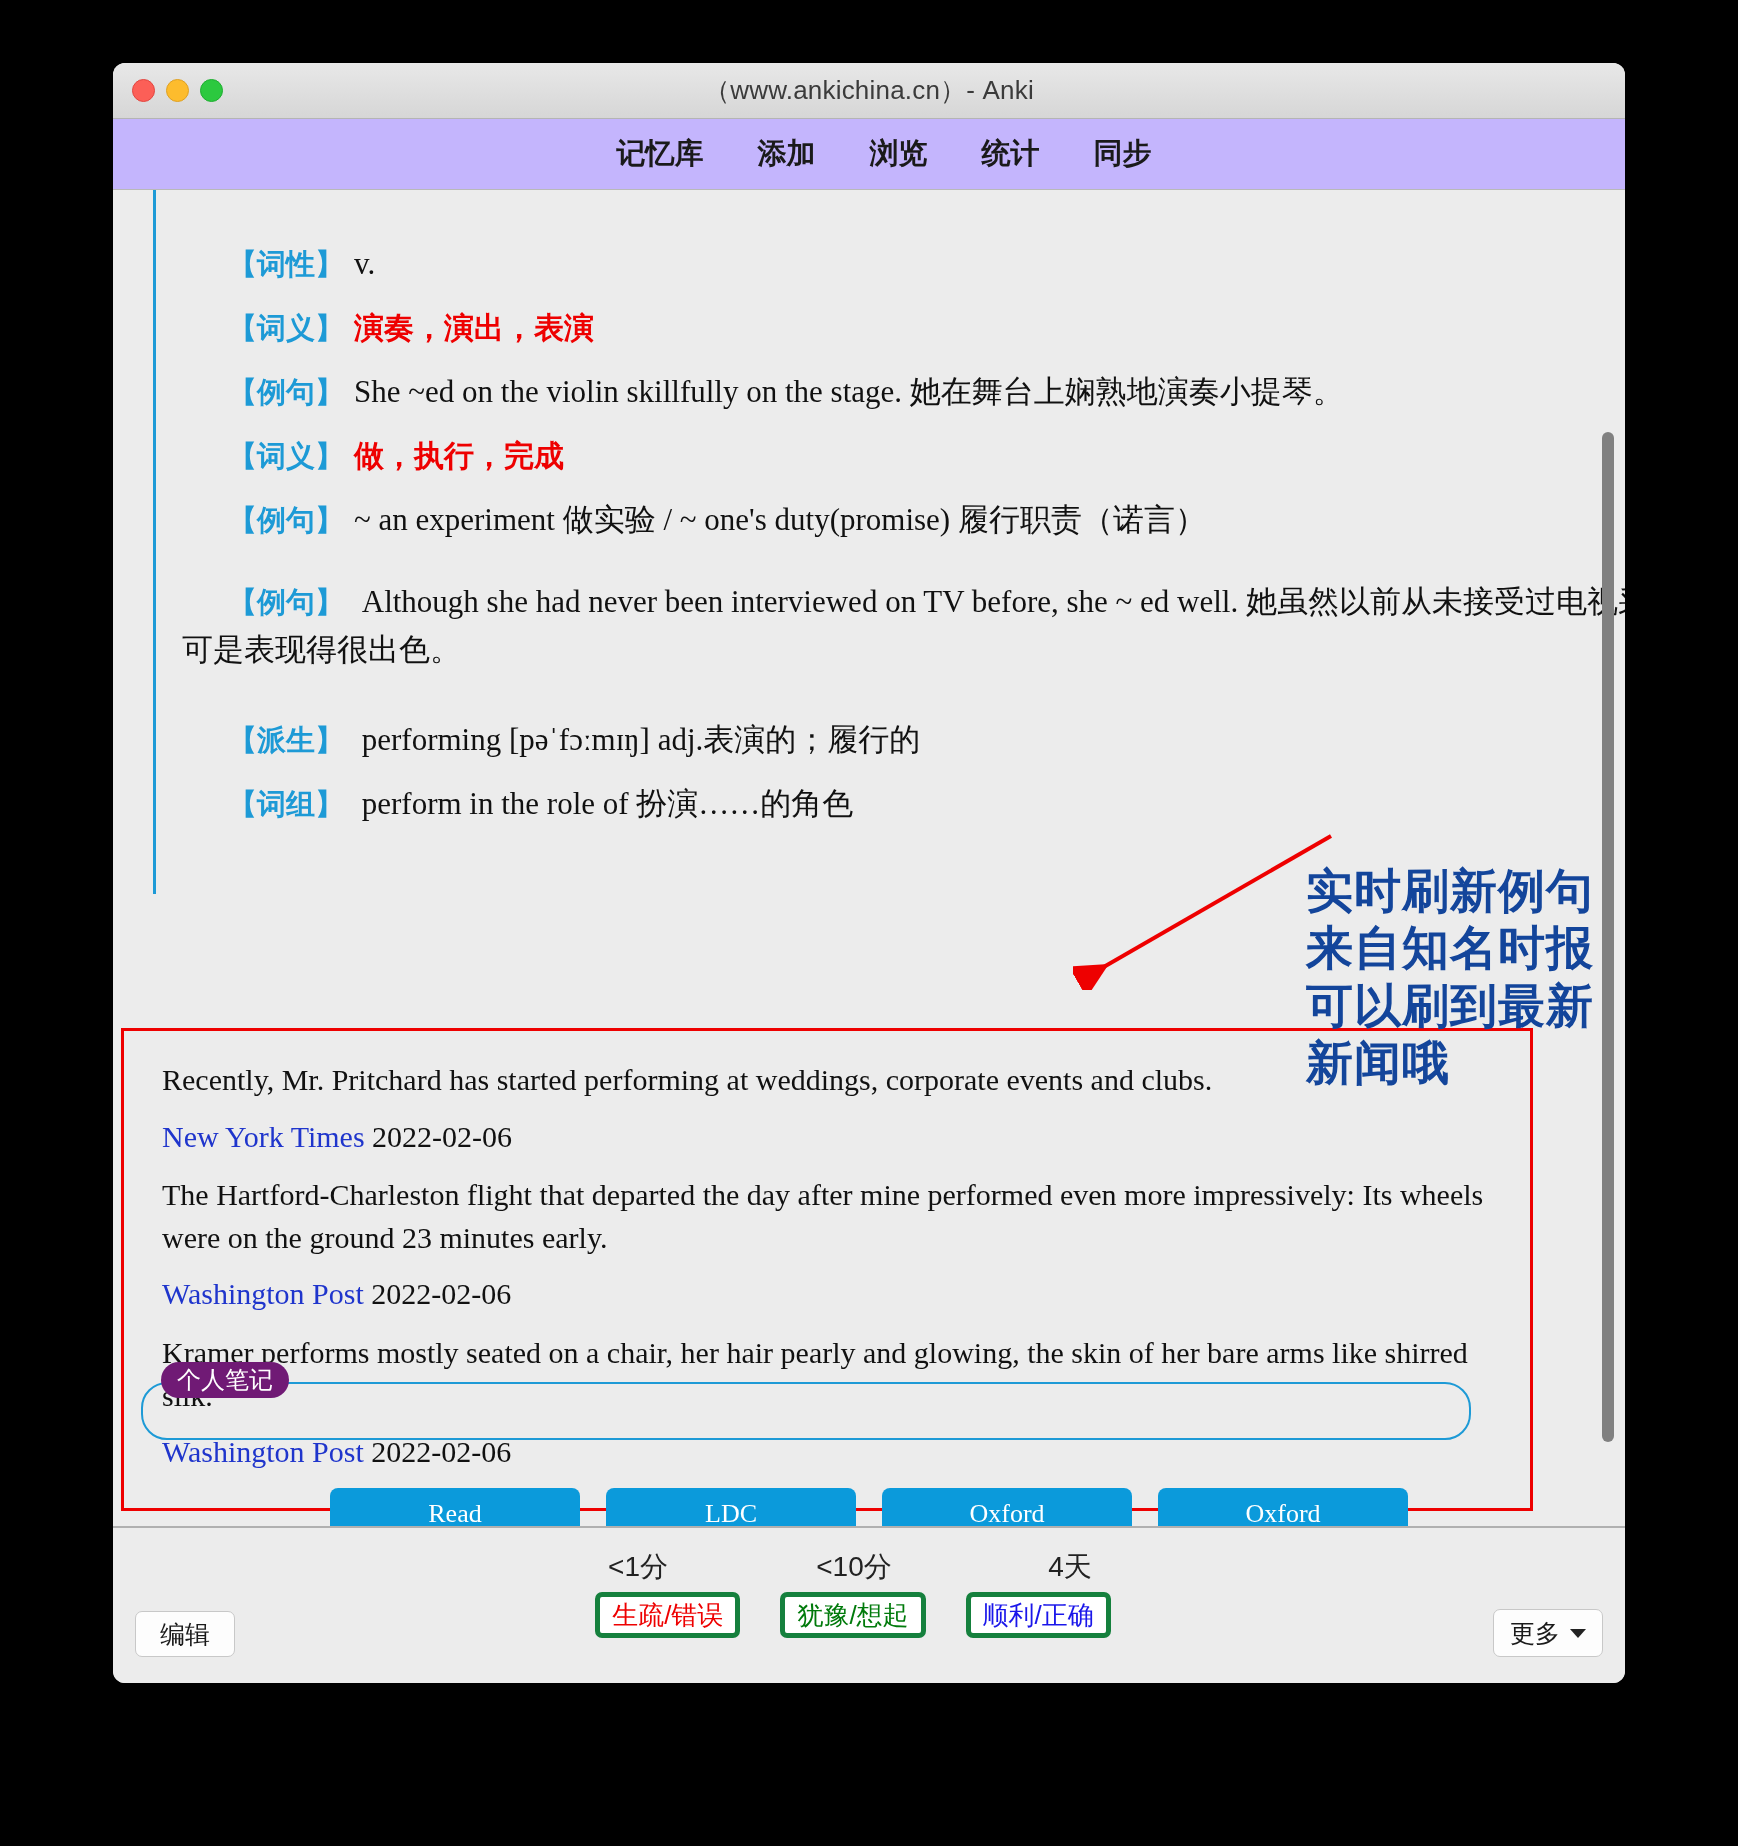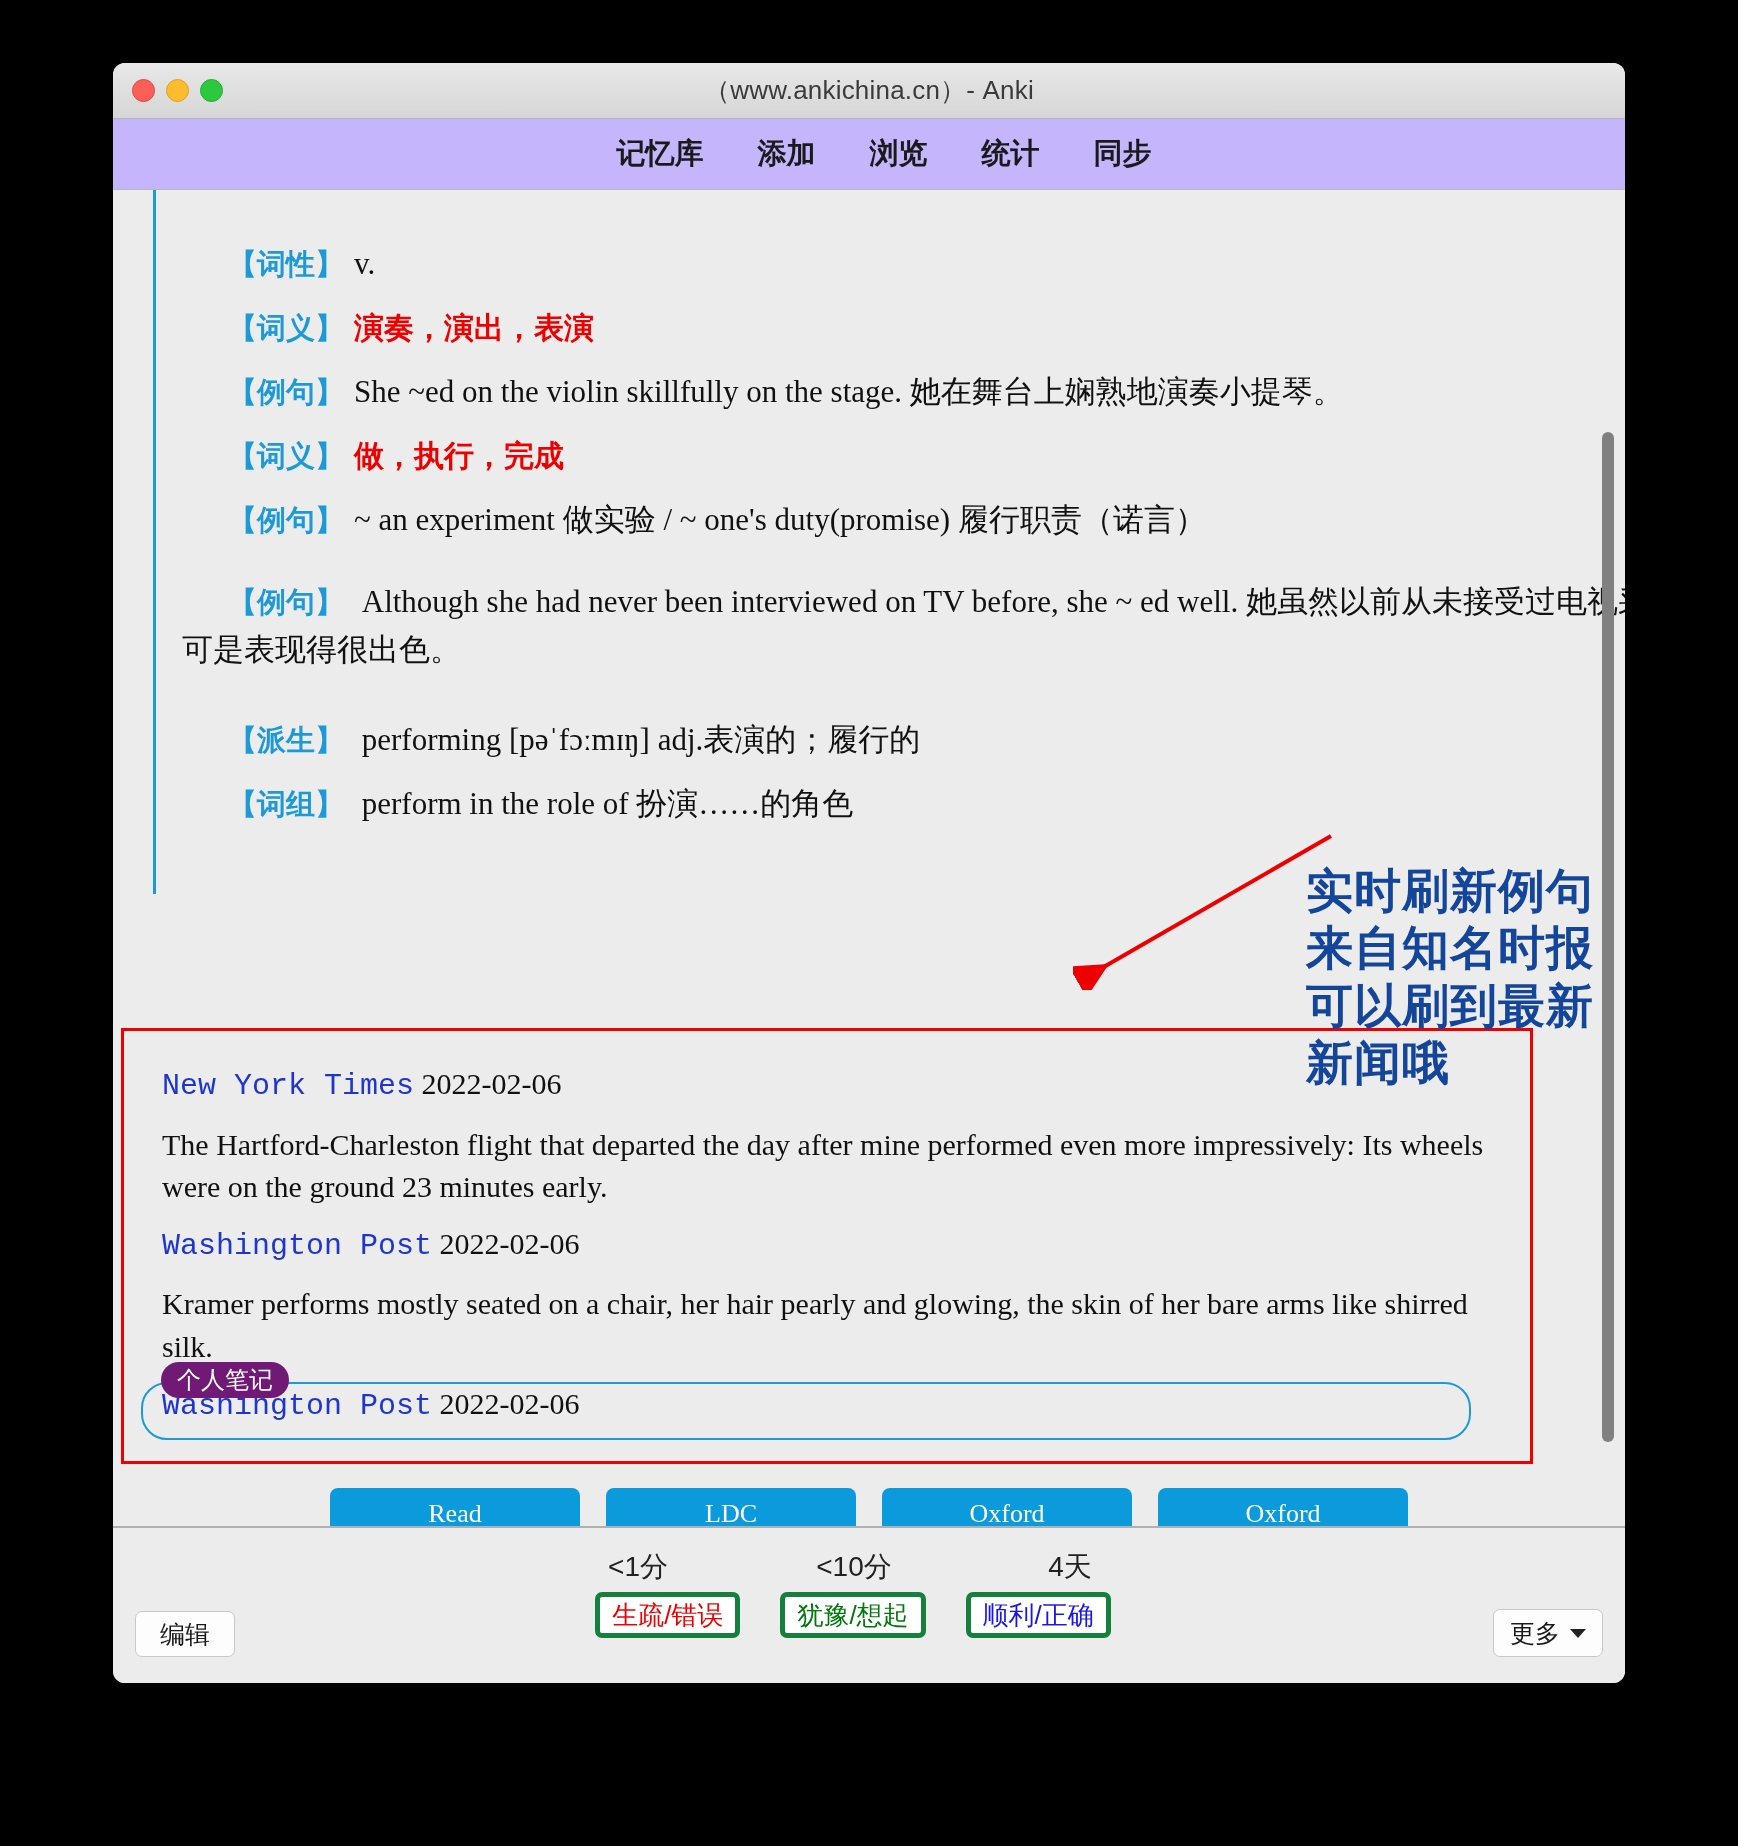--- a/index.html
+++ b/index.html
@@ -164,21 +164,21 @@
     color: #111;
     margin: 10px 0 0 0;
   }
   .news-source {
     font-family: "Liberation Serif", serif;
     font-size: 30px;
     line-height: 1.42;
     margin: 14px 0 16px 0;
     color: #111;
   }
-  .src-name { color: #1f35cc; font-family: Liberation Mono, monospace; }
+  .src-name { color: #1f35cc; }
 
   
   .notes-wrap {
     position: absolute;
     left: 28px;
     top: 1192px;
     width: 1330px;
   }
   .notes-box {
     position: relative;
@@ -386,20 +386,21 @@
       </div>
 
       <div class="dline">
         <span class="tag">【词组】</span>&nbsp;<span class="body-text">perform in the role of 扮演……的角色</span>
       </div>
 
       <div style="height:58px;"></div>
     </div>
 
     <div class="news-box">
+      <div class="news-sentence">Recently, Mr. Pritchard has started performing at weddings, corporate events and clubs.</div>
       <div class="news-source">
         <span class="src-name">New York Times</span>
         <span>2022-02-06</span>
       </div>
 
       <div class="news-sentence">The Hartford-Charleston flight that departed the day after mine performed even more impressively: Its wheels were on the ground 23 minutes early.</div>
       <div class="news-source">
         <span class="src-name">Washington Post</span>
         <span>2022-02-06</span>
       </div>

